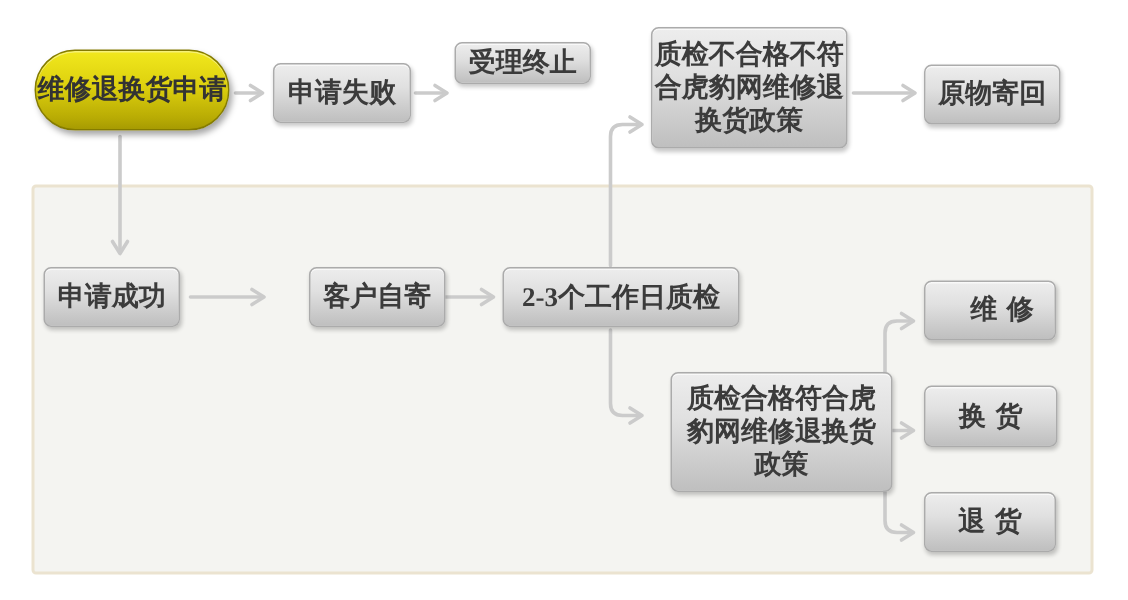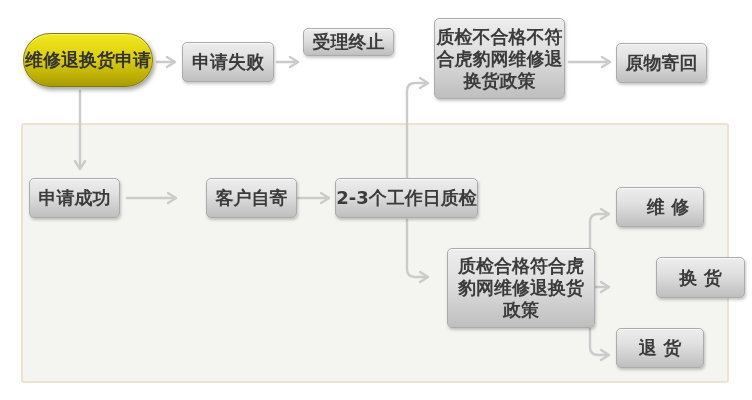--- a/index.html
+++ b/index.html
@@ -113,35 +113,35 @@
   </div>
 
   <div class="node" style="left:29px; top:178px; width:91px; height:40px;">
     <span>申请成功</span>
   </div>
 
   <div class="node" style="left:183px; top:178px; width:91px; height:40px;margin-left:23px;">
     <span>客户自寄</span>
   </div>
 
-  <div class="node" style="left:335px; top:178px; width:143px; height:40px;">
+  <div class="node" style="left:335px; top:178px; width:158px; height:40px;font-family:Liberation Serif, serif;">
     <span>2-3个工作日质检</span>
   </div>
 
   <div class="node" style="left:447px; top:248px; width:148px; height:80px;">
     <span>质检合格符合虎
 豹网维修退换货
 政策</span>
   </div>
 
   <div class="node" style="left:616px; top:187px; width:88px; height:40px;padding-left:16px;">
     <span>维 修</span>
   </div>
 
-  <div class="node" style="left:616px; top:257px; width:89px; height:41px;margin-left:40px;">
+  <div class="node" style="left:616px; top:257px; width:89px; height:41px;">
     <span>换 货</span>
   </div>
 
   <div class="node" style="left:616px; top:328px; width:88px; height:40px;">
     <span>退 货</span>
   </div>
 
 </div>
 
 </body></html>

